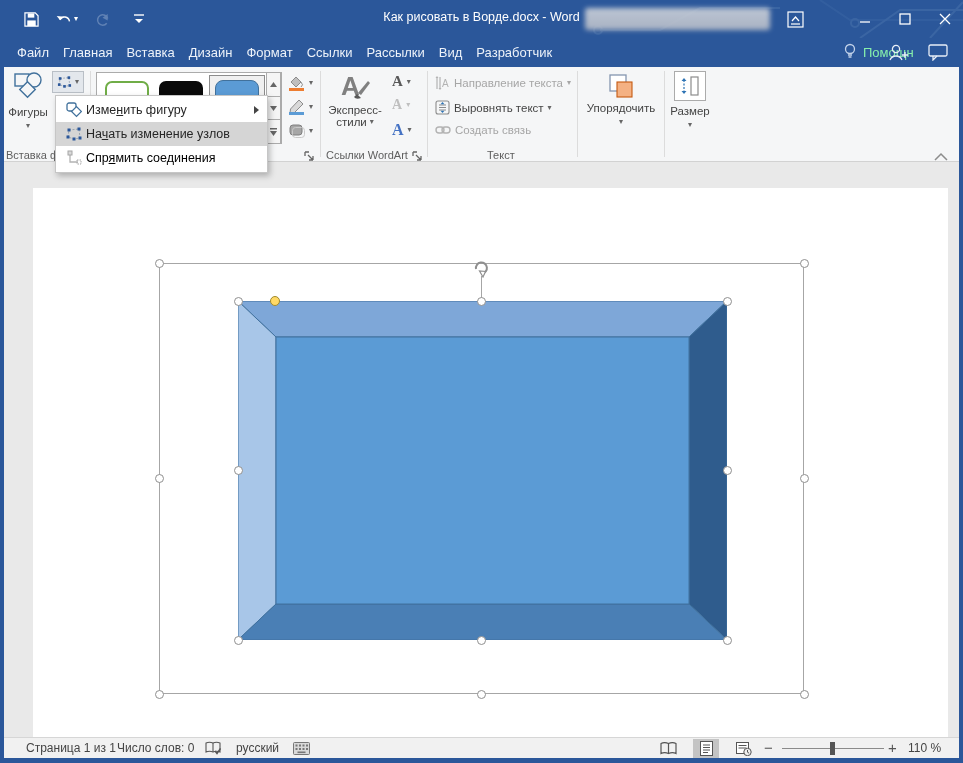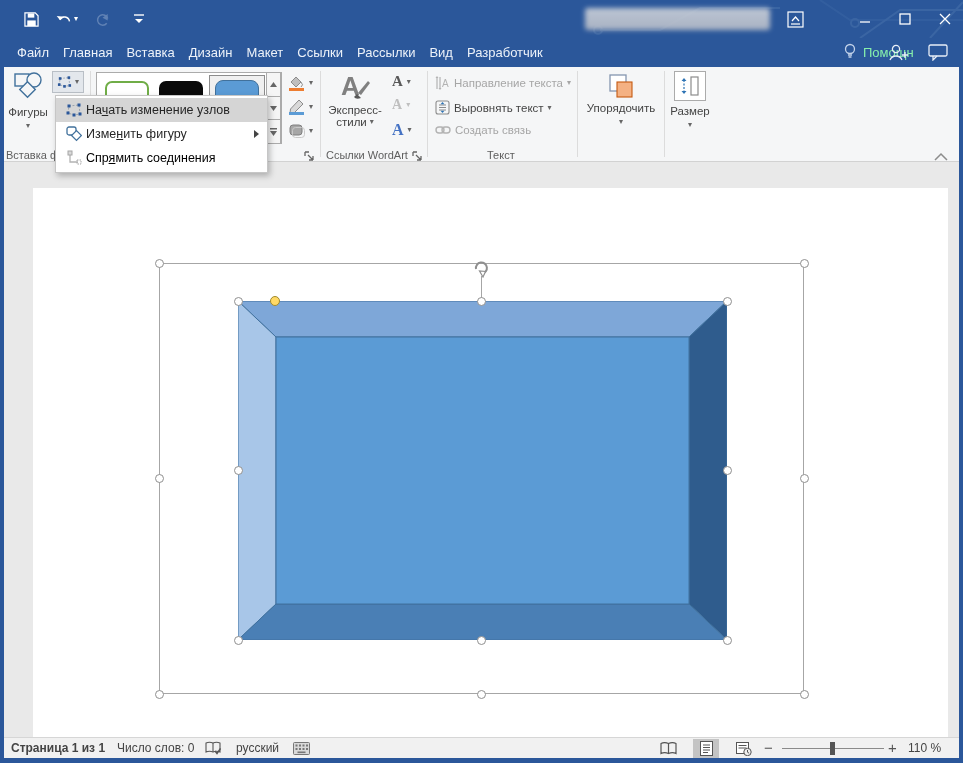--- a/index.html
+++ b/index.html
@@ -97,20 +97,21 @@
             <path d="M13 2 L13 9 L7.5 6 Z" fill="#9FB4D4"></path>
           </svg>
       </span>
       <span class="qbtn">
         <svg width="10" height="12" viewBox="0 0 10 12">
             <path d="M0 2 h10" stroke="#fff" stroke-width="1.4"></path>
             <path d="M1 6 l4 4 l4 -4 z" fill="#fff"></path>
           </svg>
       </span>
     </div>
+    <div class="title-text">Как рисовать в Ворде.docx - Word</div>
     <div class="abs blurbox"></div>
     <div class="abs winbtn" style="left:778px;">
       <svg width="17" height="17" viewBox="0 0 17 17">
           <rect x="1" y="1" width="15" height="15" fill="none" stroke="#fff" stroke-width="1.2"></rect>
           <path d="M5 10 l3.5 -4 l3.5 4" fill="none" stroke="#fff" stroke-width="1.2"></path>
           <path d="M4 13 h9" stroke="#fff" stroke-width="1.2"></path>
         </svg>
     </div>
     <div class="abs winbtn" style="left:848px;">
       <svg width="12" height="12" viewBox="0 0 12 12">
@@ -128,21 +129,21 @@
         </svg>
     </div>
   </div>
 
   <div class="abs" id="tabbar">
     <div class="tabs">
       <span class="tab">Файл</span>
       <span class="tab">Главная</span>
       <span class="tab">Вставка</span>
       <span class="tab">Дизайн</span>
-      <span class="tab">Макет</span>
+      <span class="tab">Формат</span>
       <span class="tab">Ссылки</span>
       <span class="tab">Рассылки</span>
       <span class="tab">Вид</span>
       <span class="tab">Разработчик</span>
     </div>
     <div class="assist">
       <span>
         <svg width="14" height="16" viewBox="0 0 14 16">
             <circle cx="7" cy="6" r="4.5" fill="none" stroke="#C3D3EA" stroke-width="1.3"></circle>
             <path d="M5 12 h4 M5.5 14 h3" stroke="#C3D3EA" stroke-width="1.3"></path>
@@ -335,45 +336,45 @@
     </div>
 
     <div class="abs" style="left:934px;top:80px;">
       <svg width="14" height="9" viewBox="0 0 14 9">
           <path d="M1 8 L7 2 L13 8" fill="none" stroke="#8C8C8C" stroke-width="1.5"></path>
         </svg>
     </div>
   </div>
 
   <div class="abs" id="ctxmenu">
+    <div class="mitem">
+      <span class="mico">
+        <svg width="16" height="16" viewBox="0 0 16 16">
+            <rect x="1" y="1" width="9" height="8" rx="2" fill="none" stroke="#41719C" stroke-width="1.3"></rect>
+            <rect x="7" y="6" width="7" height="7" transform="rotate(45 10.5 9.5)" fill="#fff" stroke="#41719C" stroke-width="1.3"></rect>
+          </svg>
+      </span>
+      <span><span>Изме</span><span class="u">н</span><span>ить фигуру</span></span>
+      <span class="subarrow"></span>
+    </div>
     <div class="mitem mhl">
       <span class="mico">
         <svg width="16" height="16" viewBox="0 0 16 16">
             <path d="M3 4 L13 3 L14 12 L8 13 L2 11 Z" fill="none" stroke="#9AA4AE" stroke-width="1" stroke-dasharray="2 1.5"></path>
             <g fill="#2B579A">
               <rect x="1.5" y="2.5" width="3" height="3"></rect>
               <rect x="11.5" y="1.5" width="3" height="3"></rect>
               <rect x="12.5" y="10.5" width="3" height="3"></rect>
               <rect x="6.5" y="11.5" width="3" height="3"></rect>
               <rect x="0.5" y="9.5" width="3" height="3"></rect>
             </g>
           </svg>
       </span>
       <span><span>На</span><span class="u">ч</span><span>ать изменение узлов</span></span>
     </div>
-    <div class="mitem">
-      <span class="mico">
-        <svg width="16" height="16" viewBox="0 0 16 16">
-            <rect x="1" y="1" width="9" height="8" rx="2" fill="none" stroke="#41719C" stroke-width="1.3"></rect>
-            <rect x="7" y="6" width="7" height="7" transform="rotate(45 10.5 9.5)" fill="#fff" stroke="#41719C" stroke-width="1.3"></rect>
-          </svg>
-      </span>
-      <span><span>Изме</span><span class="u">н</span><span>ить фигуру</span></span>
-      <span class="subarrow"></span>
-    </div>
     <div class="mitem mdis">
       <span class="mico">
         <svg width="16" height="16" viewBox="0 0 16 16">
             <path d="M4 3 v9 h8" fill="none" stroke="#B3B3B3" stroke-width="1.3"></path>
             <rect x="2" y="1" width="4" height="4" fill="#D9D9D9" stroke="#A6A6A6"></rect>
             <rect x="11" y="10" width="4" height="4" fill="none" stroke="#A6A6A6" stroke-dasharray="1.5 1"></rect>
           </svg>
       </span>
       <span><span>Спр</span><span class="u">я</span><span>мить соединения</span></span>
     </div>
@@ -414,21 +415,21 @@
     <div class="abs handle" style="left:722.5px;top:134.5px;"></div>
     <div class="abs handle" style="left:233.5px;top:303.5px;"></div>
     <div class="abs handle" style="left:722.5px;top:303.5px;"></div>
     <div class="abs handle" style="left:233.5px;top:473.5px;"></div>
     <div class="abs handle" style="left:476.5px;top:473.5px;"></div>
     <div class="abs handle" style="left:722.5px;top:473.5px;"></div>
     <div class="abs handle-y" style="left:270px;top:134px;"></div>
   </div>
 
   <div class="abs" id="statusbar">
-    <span class="sitem" style="left:11px;font-weight:bold;">Страница 1 из 1</span>
+    <span class="sitem" style="left:26px;">Страница 1 из 1</span>
     <span class="sitem" style="left:117px;">Число слов: 0</span>
     <span class="sitem" style="left:205px;top:3px;">
       <svg width="16" height="14" viewBox="0 0 16 14">
           <path d="M1 2 q3.5 -1.5 7 0 q3.5 -1.5 7 0 v9 q-3.5 -1.5 -7 0 q-3.5 -1.5 -7 0 z" fill="none" stroke="#555" stroke-width="1.1"></path>
           <path d="M8 2 v9" stroke="#555" stroke-width="1.1"></path>
           <path d="M10 10 l2 2.5 l3.5 -5" fill="none" stroke="#555" stroke-width="1.4"></path>
         </svg>
     </span>
     <span class="sitem" style="left:236px;">русский</span>
     <span class="sitem" style="left:293px;top:3px;">

